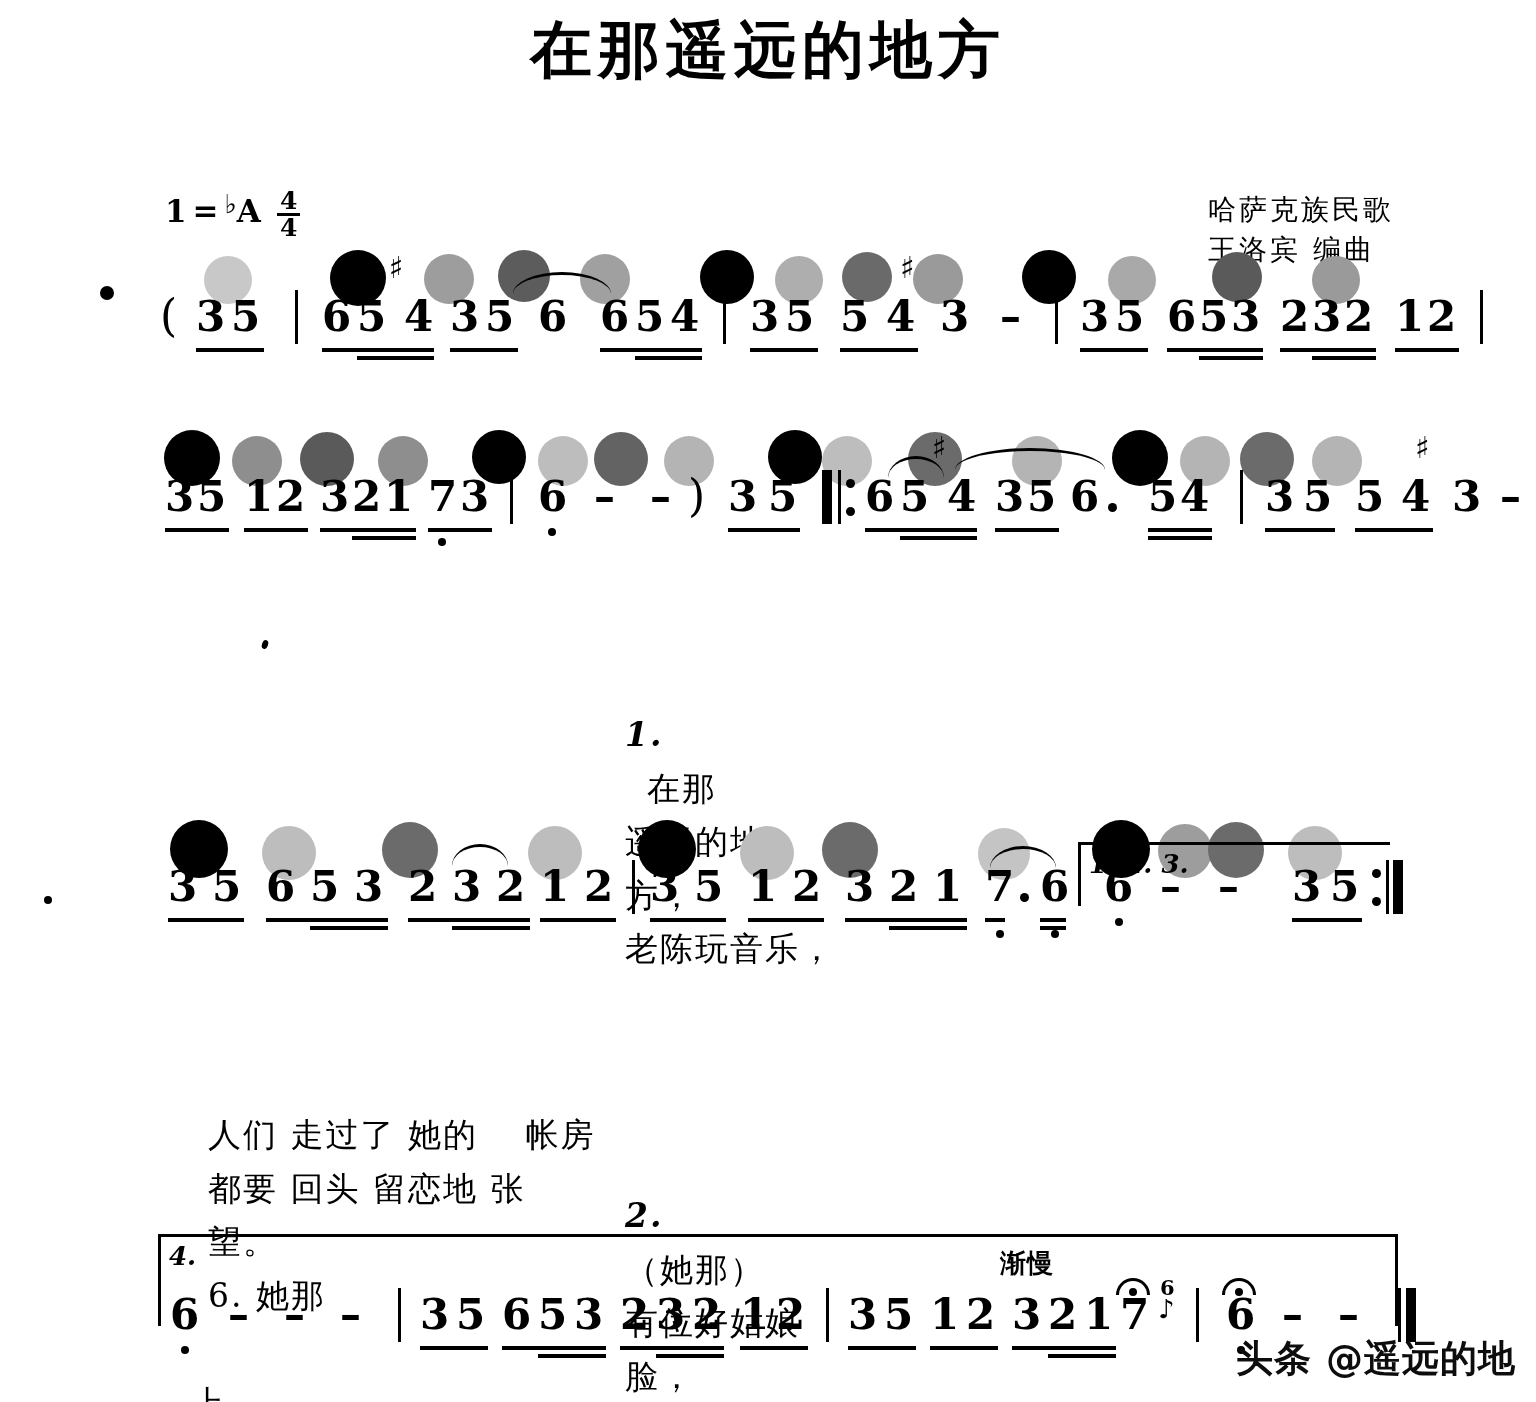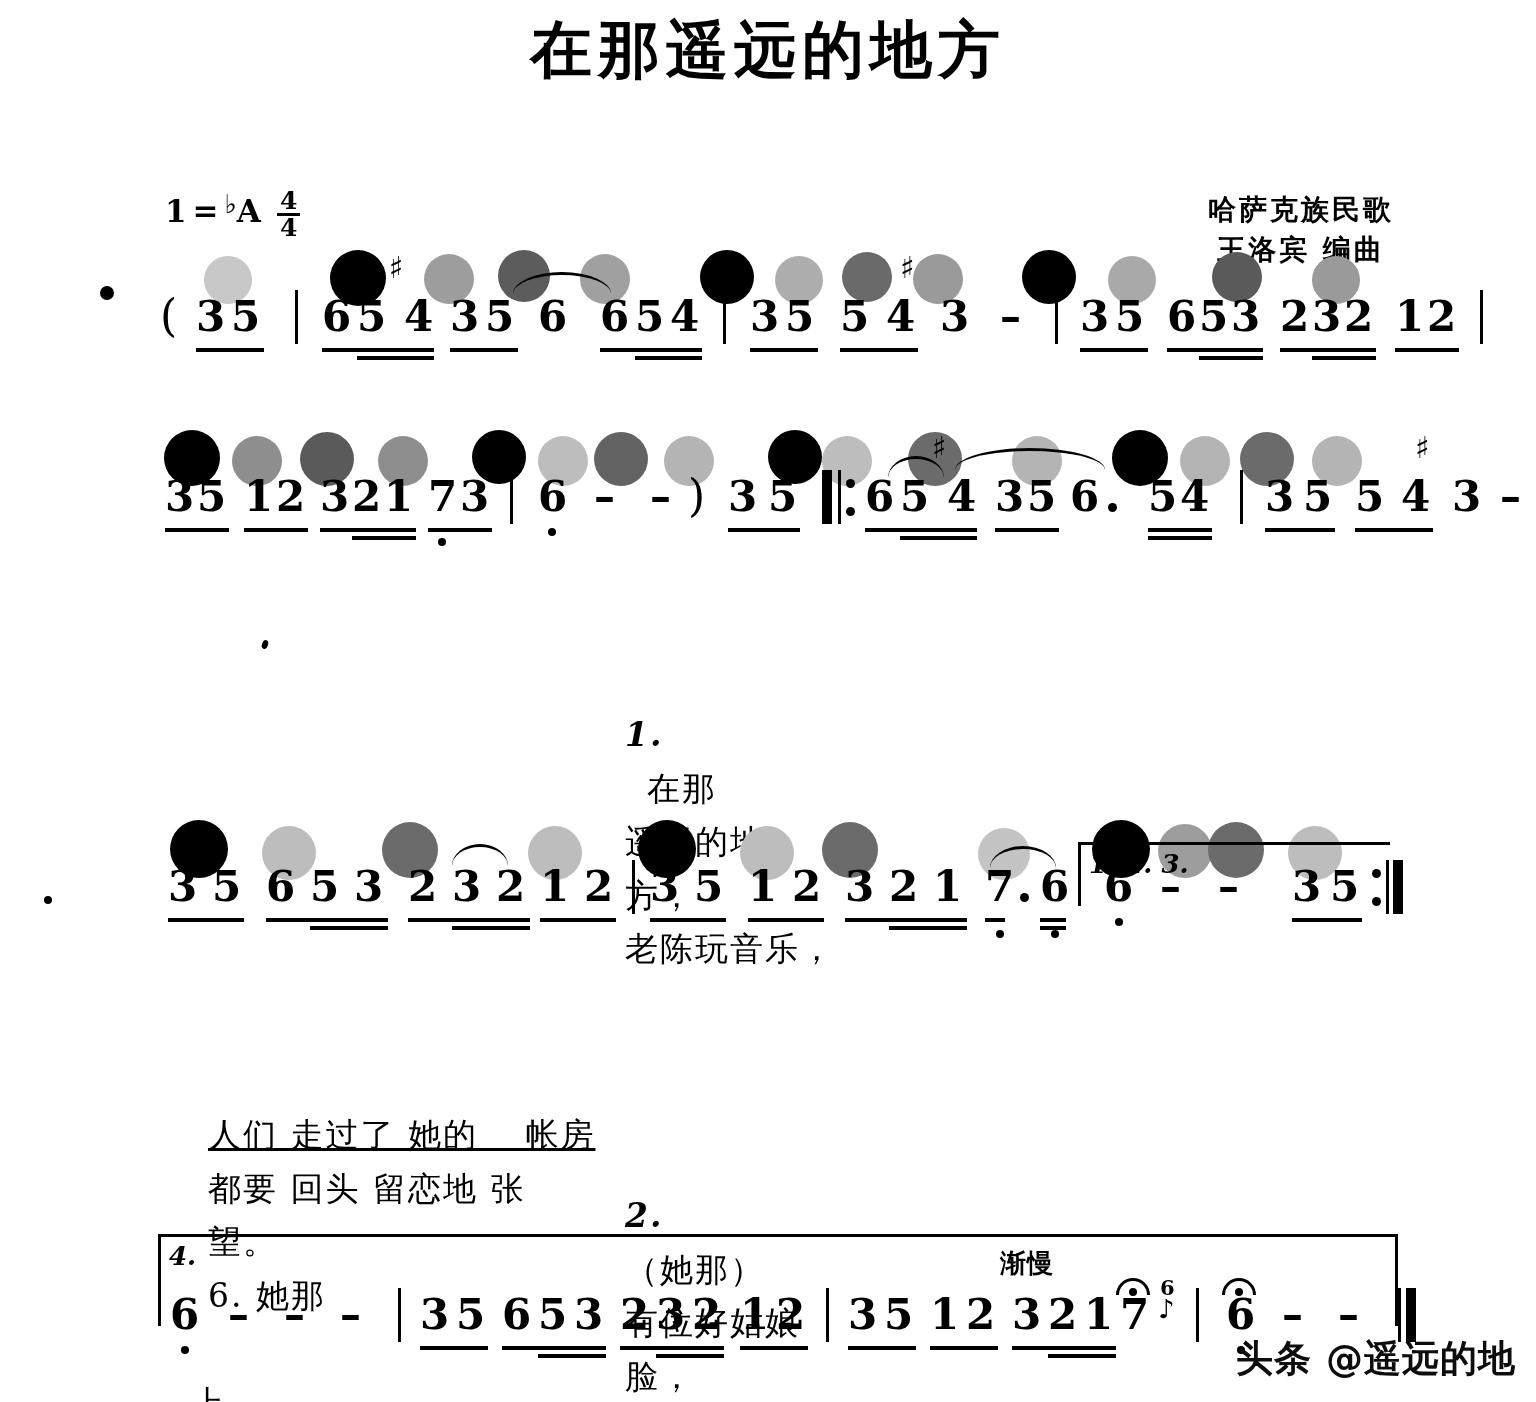--- a/index.html
+++ b/index.html
@@ -42,25 +42,25 @@
     align-items: center; margin-left: 16px;
     font-size: 25px; line-height: 0.95; font-weight: 700;
     position: relative; top: -4px;
   }
   .timesig .num { border-bottom: 3px solid #000; padding: 0 3px; }
   .timesig .den { padding: 0 3px; }
 
   .credits {
     position: absolute;
     right: 142px; top: 190px;
-    text-align: center;
+    text-align: left;
     font-size: 28px;
     line-height: 1.42;
     letter-spacing: 3px;
-    font-weight: 700;
+    font-weight: 400;
   }
 
   
   .system { position: absolute; left: 0; width: 1536px; }
   .notes-row {
     position: relative;
     height: 110px;
     font-family: "DejaVu Serif", "Liberation Serif", serif;
     font-weight: 700;
     font-size: 42px;
@@ -508,21 +508,21 @@
 
     <div class="rep-dots" style="left:1372px; bottom:52px;"></div>
     <div class="rep-dots" style="left:1372px; bottom:24px;"></div>
     <div style="position:absolute; left:1386px; bottom:16px; width:3px; height:54px; background:#000;"></div>
     <div style="position:absolute; left:1393px; bottom:16px; width:10px; height:54px; background:#000;"></div>
   </div>
 </div>
 
 <div class="lyrics" style="left:158px; top:948px; line-height:1.62;">
   <div>
-    <span style="display:inline-block;width:470px;text-decoration:underline;">人们 走过了 她的　 帐房</span>
+    <span style="display:inline-block;width:470px;">人们 走过了 她的　 帐房</span>
     <span style="display:inline-block;width:400px;">都要 回头 留恋地 张</span>
     <span style="display:inline-block;width:145px;">望。</span>
     <span>6. 她那</span>
   </div>
   
   
   
 </div>
 
 <div class="system" style="top:1248px; height:130px;">

